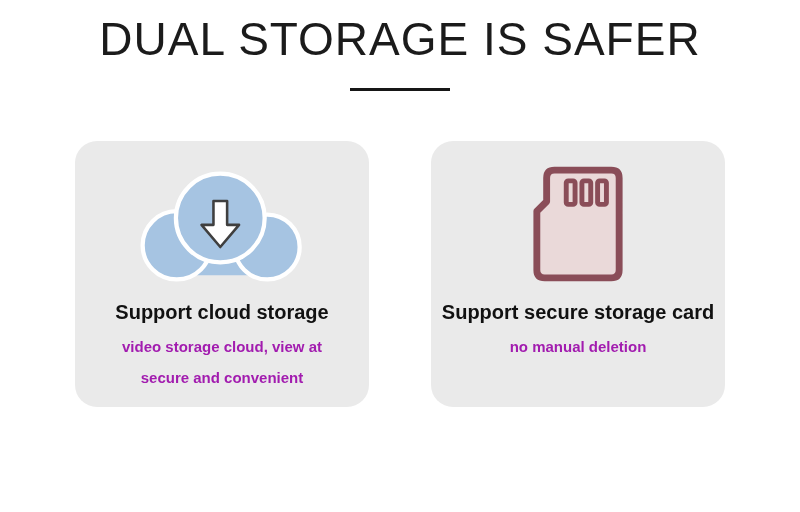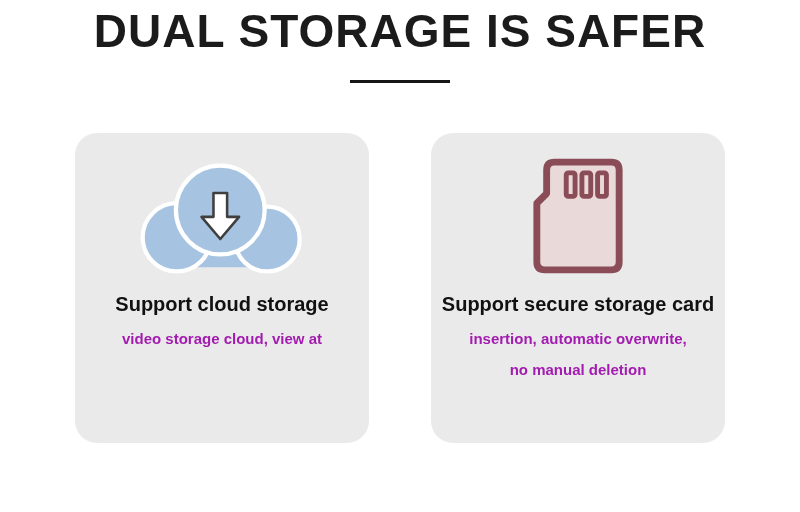--- a/index.html
+++ b/index.html
@@ -2,39 +2,39 @@
 <html><head>
 <meta charset="utf-8">
 <style>
   html,body{margin:0;padding:0;}
   body{
     width:800px;height:512px;background:#ffffff;
     font-family:"Liberation Sans",sans-serif;
     overflow:hidden;
   }
   .page-title{
-    padding-top:4px;
+    padding-top:12px;
     text-align:center;
     font-size:46px;
-    font-weight:bold;
+    font-weight:normal;
     letter-spacing:1px;
     color:#1b1b1b;
   }
   .title-divider{
     width:100px;height:3px;background:#161616;
     margin:22px auto 0 auto;
   }
   .cards{
     display:flex;
     justify-content:center;
     gap:62px;
     margin-top:50px;
   }
   .card{
-    width:294px;height:310px;
+    width:294px;height:266px;
     background:#eaeaea;
     border-radius:22px;
     text-align:center;
     box-sizing:border-box;
     padding-top:8px;
   }
   .icon-wrap{
     height:150px;
     display:flex;align-items:center;justify-content:center;
   }
@@ -65,29 +65,29 @@
       <svg width="190" height="128" viewBox="0 0 210 150" aria-hidden="true">
         <rect x="50" y="85" width="110" height="50" rx="24" fill="#a6c4e2"></rect>
         <circle cx="52" cy="100" r="40" stroke-width="5" fill="#a6c4e2" stroke="#ffffff"></circle>
         <circle cx="158" cy="102" r="38" stroke-width="5" fill="#a6c4e2" stroke="#ffffff"></circle>
         <circle cx="103" cy="68" r="52" stroke-width="5" fill="#a6c4e2" stroke="#ffffff"></circle>
         <path d="M95 48 h16 v28 h14 l-22 26 l-22 -26 h14 z" stroke-width="3" stroke-linejoin="round" fill="#ffffff" stroke="#3f3f3f"></path>
       </svg>
     </div>
     <div class="card-heading">Support cloud storage</div>
     <div class="card-line">video storage cloud, view at</div>
+    <div class="card-line">secure and convenient</div>
   </div>
 
   <div class="card">
     <div class="icon-wrap">
       <svg width="98" height="120" viewBox="0 0 100 122" aria-hidden="true">
         <path d="M26 6 H84 Q92 6 92 14 V108 Q92 116 84 116 H16 Q8 116 8 108 V48 L18 38 V14 Q18 6 26 6 Z" stroke-width="7" stroke-linejoin="round" fill="#ead9d9" stroke="#8a4d58"></path>
         <rect x="38" y="17" width="9" height="24" rx="2" fill="none" stroke-width="5" stroke="#8a4d58"></rect>
         <rect x="54" y="17" width="9" height="24" rx="2" fill="none" stroke-width="5" stroke="#8a4d58"></rect>
         <rect x="70" y="17" width="9" height="24" rx="2" fill="none" stroke-width="5" stroke="#8a4d58"></rect>
       </svg>
     </div>
     <div class="card-heading">Support secure storage card</div>
-    <div class="card-line">insertion, automatic overwrite,</div>
     <div class="card-line">no manual deletion</div>
   </div>
 
 </div>
 
 </body></html>

